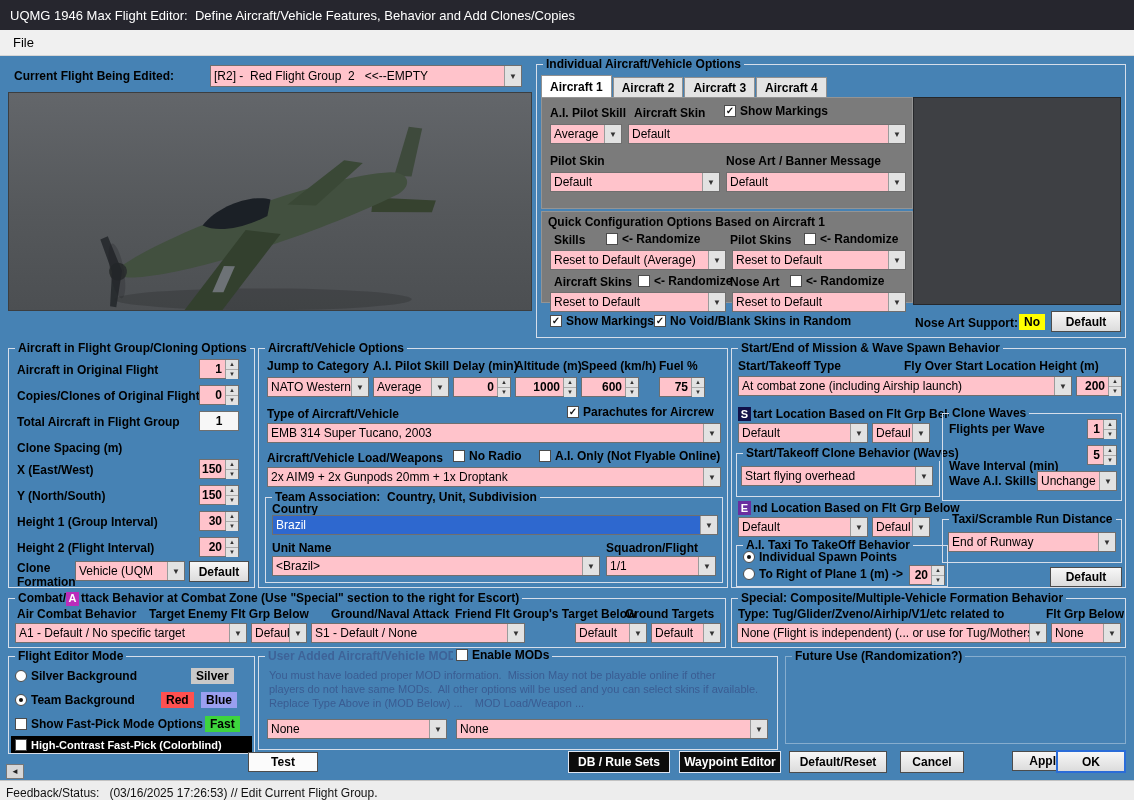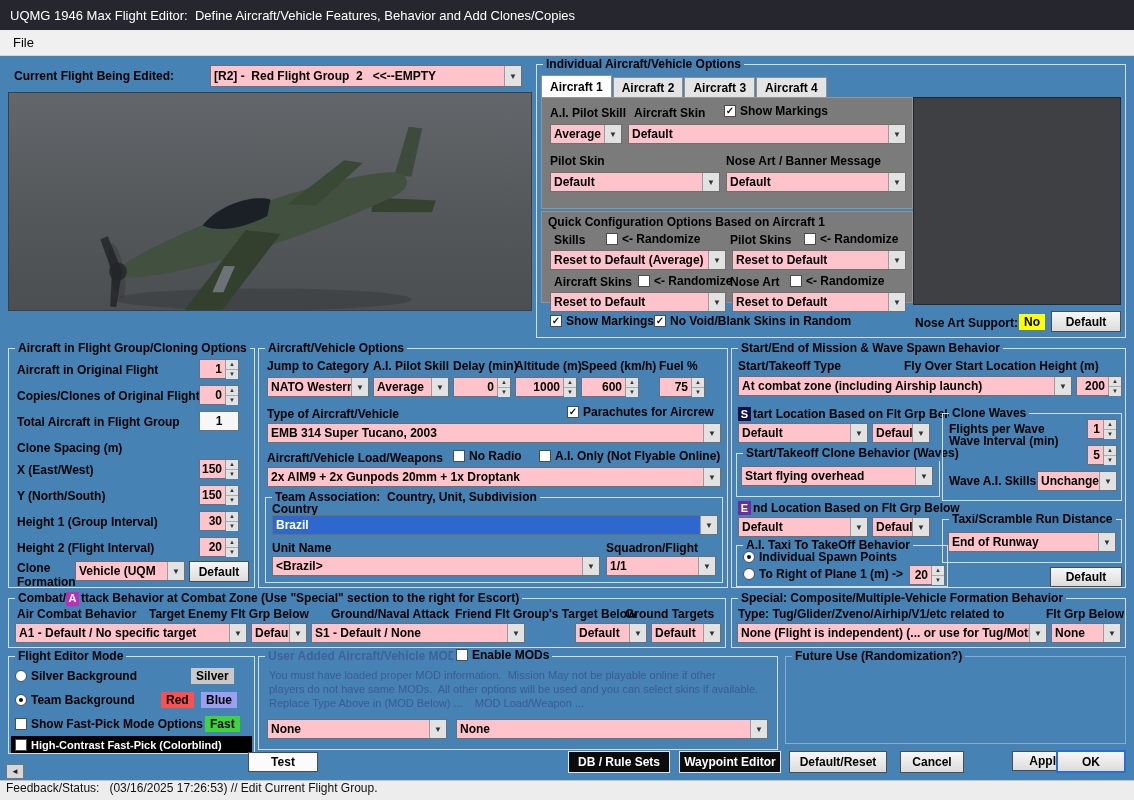--- a/index.html
+++ b/index.html
@@ -2,31 +2,31 @@
 <html><head>
 <meta charset="utf-8">
 <style>
 *{box-sizing:border-box}
 html,body{margin:0;padding:0;background:#222}
 #app{position:relative;width:1134px;height:800px;background:#4682B4;font-family:"Liberation Sans",sans-serif;overflow:hidden}
 .titlebar{position:absolute;left:0;top:0;width:1134px;height:30px;background:#26262e;color:#fff;display:flex;align-items:center;padding-left:10px;font-size:13px;white-space:pre}
 .menubar{position:absolute;left:0;top:30px;width:1134px;height:26px;background:#f0f0f0;border-bottom:1px solid #d6d6d6;display:flex;align-items:center}
 .menu-item{font-size:13px;color:#000;padding:0 13px;white-space:pre}
 .main{position:absolute;left:0;top:56px;width:1134px;height:724px}
-.statusbar{position:absolute;left:0;top:780px;width:1134px;height:20px;background:#ededed;border-top:1px solid #c2c2c2;display:flex;align-items:flex-start;padding-left:6px;font-size:12px;color:#111;white-space:pre}
+.statusbar{position:absolute;left:0;top:780px;width:1134px;height:20px;background:#ededed;border-top:1px solid #c2c2c2;display:flex;align-items:flex-end;padding-left:6px;font-size:12px;color:#111;white-space:pre}
 .lbl{position:absolute;font-size:12px;font-weight:bold;color:#000;white-space:pre;line-height:14px}
 .wrap{white-space:normal}
 .grp{position:absolute;border:1px solid #d6deea}
 .gt{position:absolute;top:-8px;left:6px;background:#4682B4;padding:0 3px;font-size:12px;font-weight:bold;color:#000;white-space:pre;line-height:15px;display:flex;align-items:center}
 .gpanel{position:absolute;background:#7b7b7b;border:1px solid #949494}
 .gpt{position:absolute;font-size:12px;font-weight:bold;color:#000;white-space:pre}
 .preview{position:absolute;background:#3e4044;border:1px solid #26282b}
 .photo{position:absolute;background:linear-gradient(#63666a 0%,#55585b 55%,#4c4f52 100%);border:1px solid #3c3e40;overflow:hidden}
 .dd{position:absolute;height:20px;background:#FFC3CB;border:1px solid #6f6f6f;display:flex}
-.dd-t{flex:1;display:flex;align-items:center;padding-left:3px;font-size:12px;font-weight:bold;color:#000;white-space:pre;overflow:hidden}
+.dd-t{flex:1;display:flex;align-items:center;padding-left:3px;font-size:12px;font-weight:normal;color:#000;white-space:pre;overflow:hidden}
 .dd-a{width:17px;background:#e2e2e2;border-left:1px solid #9b9b9b;display:flex;align-items:center;justify-content:center;font-size:8px;color:#333}
 .dd.sel .dd-t{background:#2E68CF;color:#fff}
 .sp{position:absolute;height:20px;background:#FFC3CB;border:1px solid #6f6f6f;display:flex}
 .sp-t{flex:1;display:flex;align-items:center;justify-content:flex-end;padding-right:3px;font-size:12px;font-weight:bold;white-space:pre}
 .sp-a{width:13px;display:flex;flex-direction:column;border-left:1px solid #9b9b9b}
 .sp-a i{flex:1;font-style:normal;font-size:6px;line-height:9px;text-align:center;background:#e2e2e2;color:#333}
 .sp-a i+i{border-top:1px solid #ababab}
 .ro{position:absolute;height:20px;background:#f7f7f7;border:1px solid #6f6f6f;display:flex;align-items:center;justify-content:center;font-size:12px;font-weight:bold}
 .chk{position:absolute;display:flex;align-items:center;gap:4px}
 .cb{width:12px;height:12px;background:#fff;border:1px solid #4c4c4c;display:flex;align-items:center;justify-content:center;flex:none}
@@ -398,21 +398,21 @@
       <div class="grp" style="left:210px;top:64px;width:180px;height:88px">
         <div class="gt">Clone Waves</div>
         <div class="lbl" style="left:6px;top:8px">Flights per Wave</div>
         <div class="sp" style="left:144px;top:5px;width:30px">
           <span class="sp-t">1</span>
           <span class="sp-a">
               <i>▲</i>
               <i>▼</i>
             </span>
         </div>
-        <div class="lbl" style="left:6px;top:20px">Wave Interval (min)</div>
+        <div class="lbl" style="left:6px;top:45px">Wave Interval (min)</div>
         <div class="sp" style="left:144px;top:31px;width:30px">
           <span class="sp-t">5</span>
           <span class="sp-a">
               <i>▲</i>
               <i>▼</i>
             </span>
         </div>
         <div class="lbl" style="left:6px;top:60px">Wave A.I. Skills</div>
         <div class="dd" style="left:94px;top:57px;width:80px">
           <span class="dd-t">Unchange</span>

